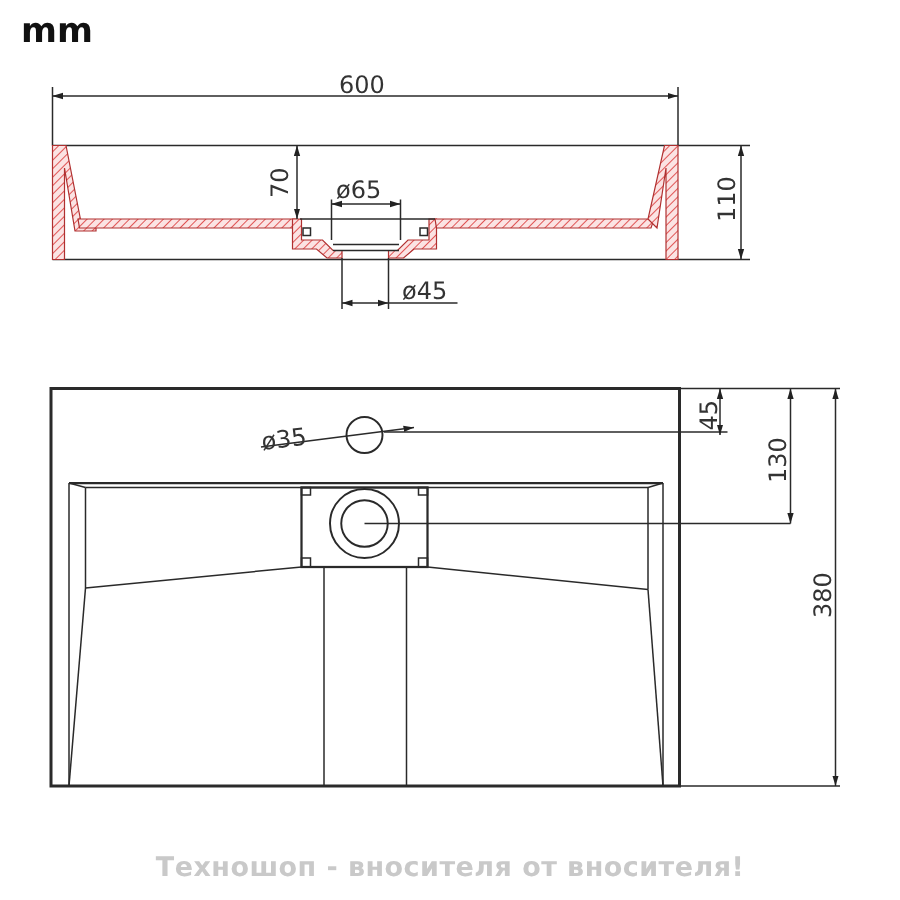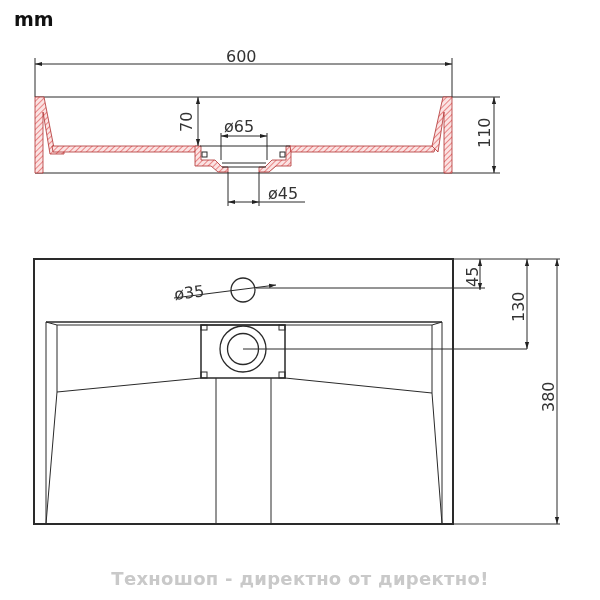--- a/index.html
+++ b/index.html
@@ -1,17 +1,17 @@
 <!DOCTYPE html>
 <html><head>
 <meta charset="utf-8">
 <style>
   html, body { margin: 0; padding: 0; background: #ffffff; }
   body { width: 600px; height: 600px; position: relative; overflow: hidden; }
-  .unit { position: absolute; left: 14px; top: 8px; font-family: "DejaVu Sans", sans-serif; font-weight: bold; font-size: 19px; color: #111; }
+  .unit { position: absolute; left: 14px; top: 8px; font-family: "DejaVu Sans", sans-serif; font-weight: bold; font-size: 23px; color: #111; }
   .watermark { position: absolute; left: 0; top: 568px; width: 600px; text-align: center; font-family: "DejaVu Sans", sans-serif; font-weight: bold; font-size: 18px; color: #c9c9c9; letter-spacing: 0.3px; }
   svg { position: absolute; left: 0; top: 0; }
   .dimtext { font-family: "DejaVu Sans", sans-serif; font-size: 16px; fill: #333; }
 </style>
 </head>
 <body>
 
 <div class="unit">mm</div>
 
 <svg width="600" height="600" viewBox="0 0 600 600">
@@ -116,13 +116,13 @@
     <line x1="453" y1="524" x2="560" y2="524"></line>
     <line x1="557" y1="259" x2="557" y2="524" marker-start="url(#arr)" marker-end="url(#arr)"></line>
   </g>
 
   <text class="dimtext" transform="translate(175,300) rotate(-7)">ø35</text>
   <text class="dimtext" transform="translate(478,287) rotate(-90)">45</text>
   <text class="dimtext" transform="translate(524,322) rotate(-90)">130</text>
   <text class="dimtext" transform="translate(554,412) rotate(-90)">380</text>
 </svg>
 
-<div class="watermark">Техношоп - директно от директно!</div>
+<div class="watermark">Техношоп - вносителя от вносителя!</div>
 
 </body></html>

